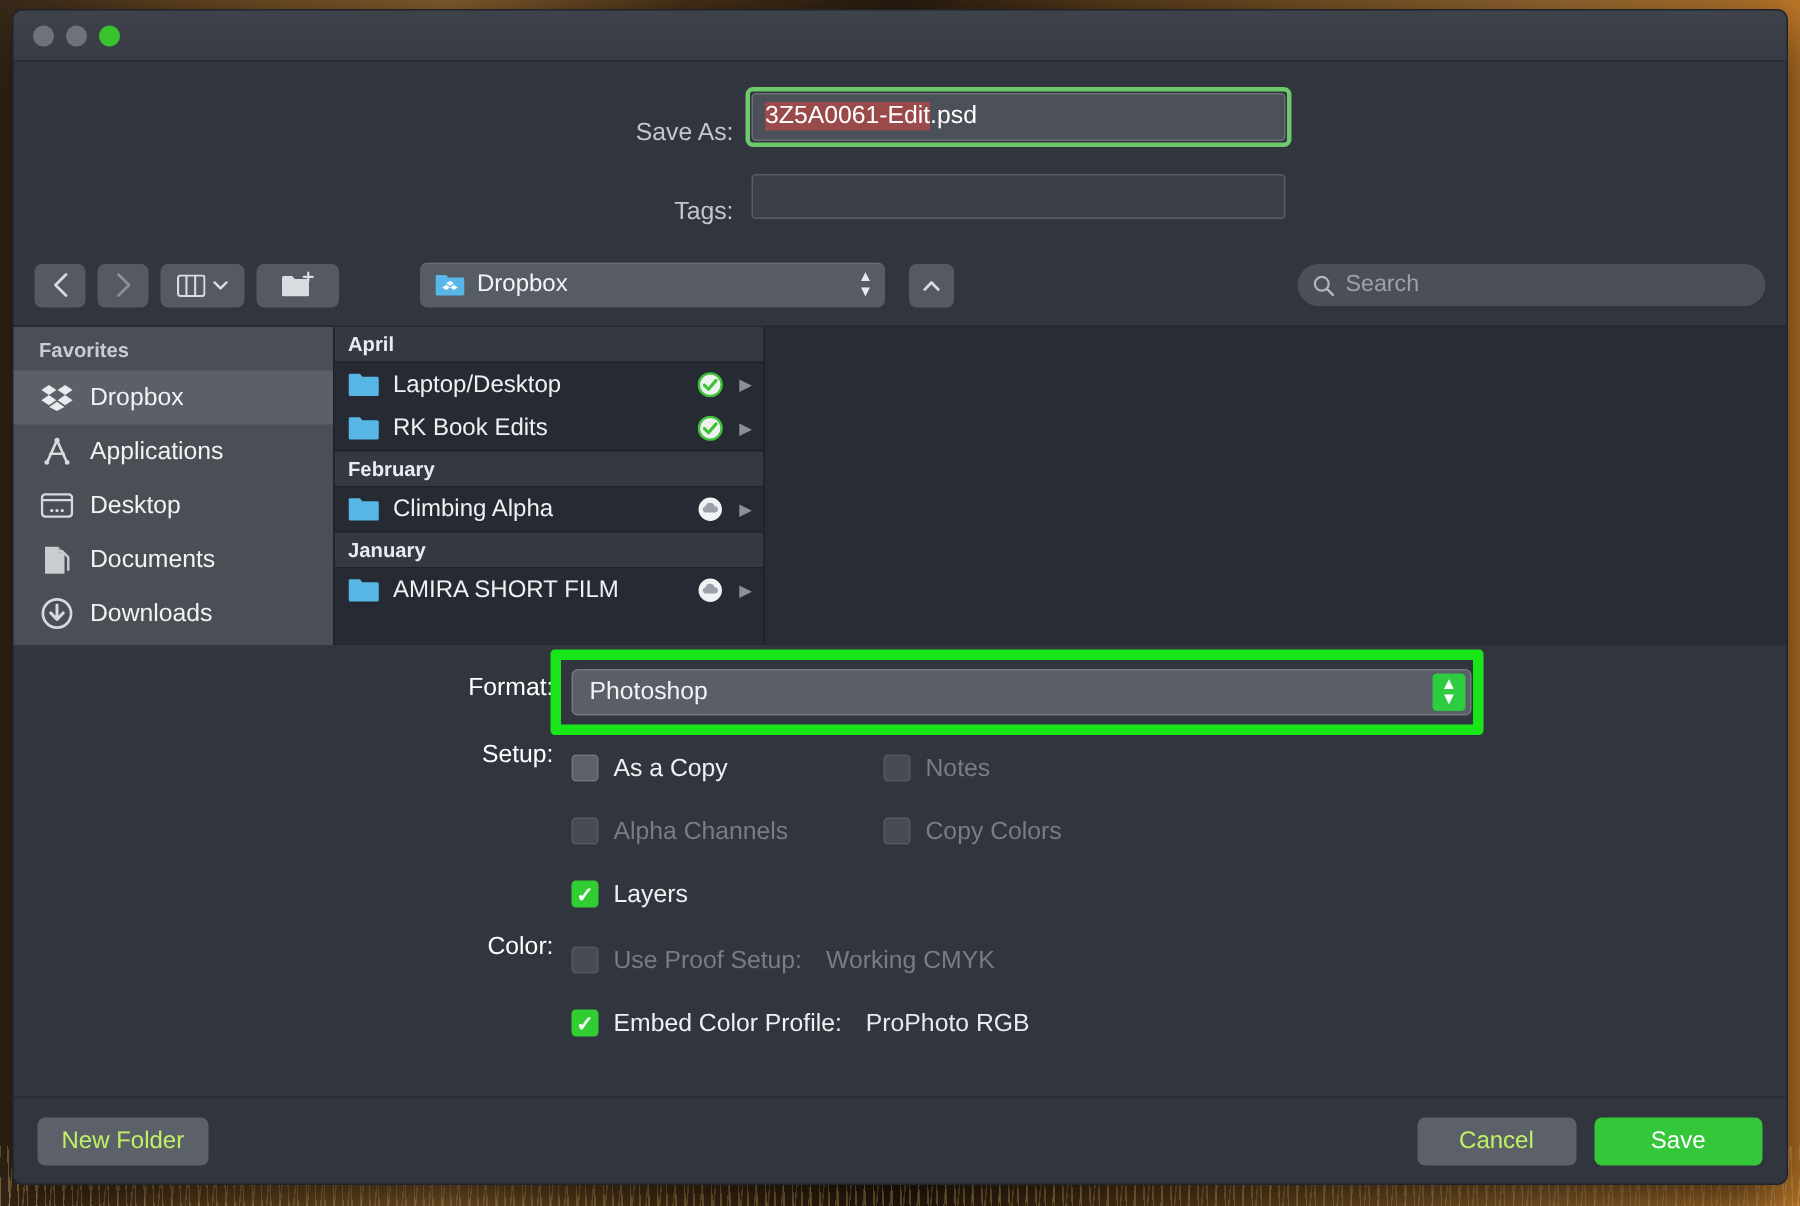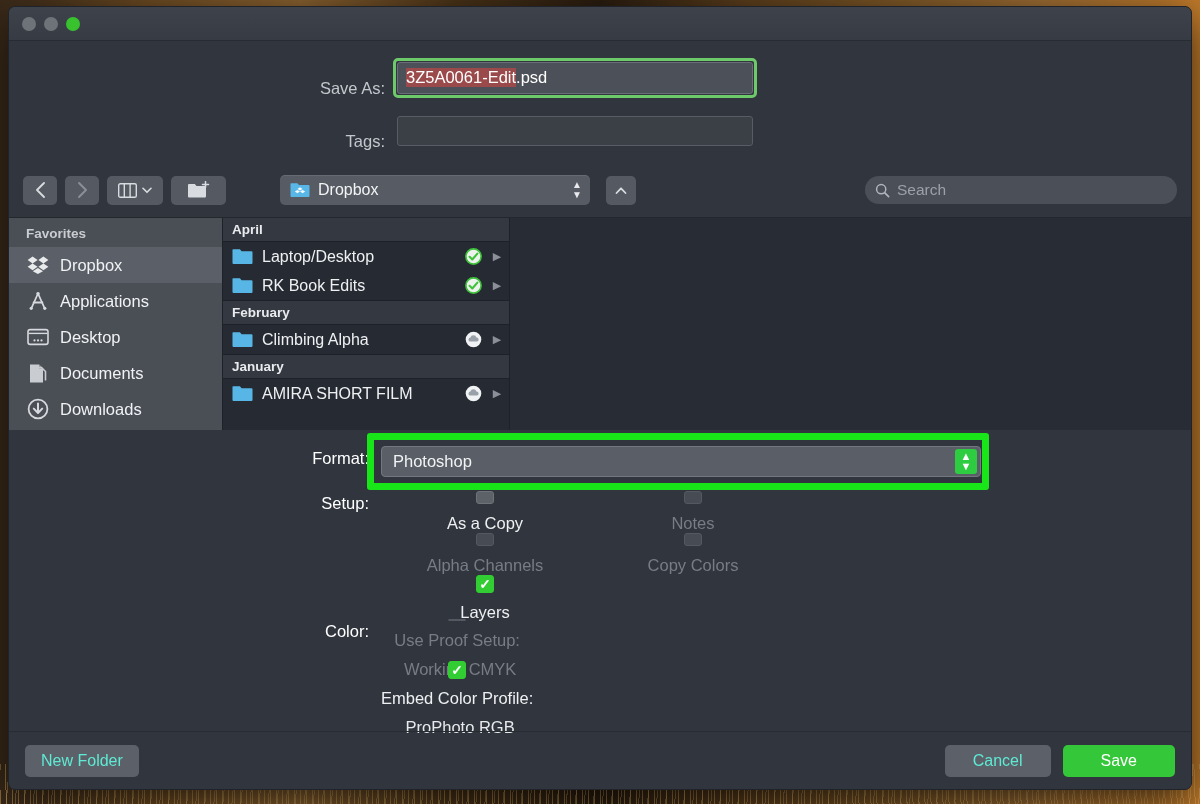--- a/index.html
+++ b/index.html
@@ -39,21 +39,21 @@
     display: flex; align-items: center; padding-left: 13px; gap: 8px;
   }
   .light { width: 14px; height: 14px; border-radius: 50%; }
   .light.gray { background: #6e737a; }
   .light.green { background: #37c22e; }
 
   
   .fieldrows { padding: 16px 0 12px 0; }
   .frow { display: flex; align-items: center; margin-bottom: 12px; }
   .flabel {
-    width: 388px; text-align: right; padding-right: 12px;
+    width: 492px; text-align: right; padding-right: 12px;
     color: #c3c7cc; font-size: 16.5px; margin-top: 22px;
   }
   .fieldwrap { position: relative; width: 356px; }
   .namefield {
     height: 32px; background: #4c5058;
     border: 1px solid #6a6f77; border-radius: 3px;
     display: flex; align-items: center; padding: 0 8px;
     font-size: 16.5px; color: #ffffff; white-space: pre;
   }
   .namefield .sel { background: #9a4a4a; color:#fff; }
@@ -134,41 +134,41 @@
   .formatpop .stepper-green {
     margin-left: auto; width: 22px; height: 25px; background: #2ecc40;
     border-radius: 3px; color: #fff; display:flex; flex-direction:column;
     align-items:center; justify-content:center; line-height:.85; font-size:11px;
   }
   .hl-green-fat {
     position: absolute; left: -14px; top: -13px; right: -8px; bottom: -13px;
     border: 7px solid #19e619; border-radius: 3px; pointer-events: none;
   }
   .checkgrid { display: flex; }
-  .chk { display: flex; align-items: center; gap: 10px; width: 208px; height: 42px; flex-direction: column; }
+  .chk { display: flex; align-items: center; gap: 10px; width: 208px; height: 42px; }
   .box {
     width: 18px; height: 18px; border-radius: 3px; background: #5d6168;
     border: 1px solid #6e727a; display: flex; align-items: center; justify-content: center;
   }
   .box.checked { background: #32cd32; border-color: #32cd32; color: #fff; font-size: 14px; font-weight: bold; }
   .box.disabled { background: #474c54; border-color: #535861; }
   .chk .txt { color: #eef0f2; font-size: 16.5px; white-space: nowrap; }
   .chk.disabled .txt { color: #777c85; }
   .chk .val { color: #e8eaed; font-size: 16.5px; margin-left: 6px; }
   .chk.disabled .val { color: #777c85; }
   .chk.wide { width: auto; }
 
   
   .footer {
     position: absolute; left: 0; right: 0; bottom: 0; height: 58px;
     display: flex; align-items: center; padding: 0 16px;
     border-top: 1px solid #272b32;
   }
   .btn {
-    border-radius: 5px; font-size: 16px; padding: 7px 16px; color: #5eead4;
+    border-radius: 5px; font-size: 16px; padding: 7px 16px; color: #bef264;
     background: #5c6169;
   }
   .btn.green { background: #35c73a; color: #ffffff; padding: 7px 38px; }
   .btn.cancel { padding: 7px 28px; }
   .footer .right { margin-left: auto; display: flex; gap: 12px; }
 </style>
 </head>
 <body>
 
 <div class="desktop"></div>

